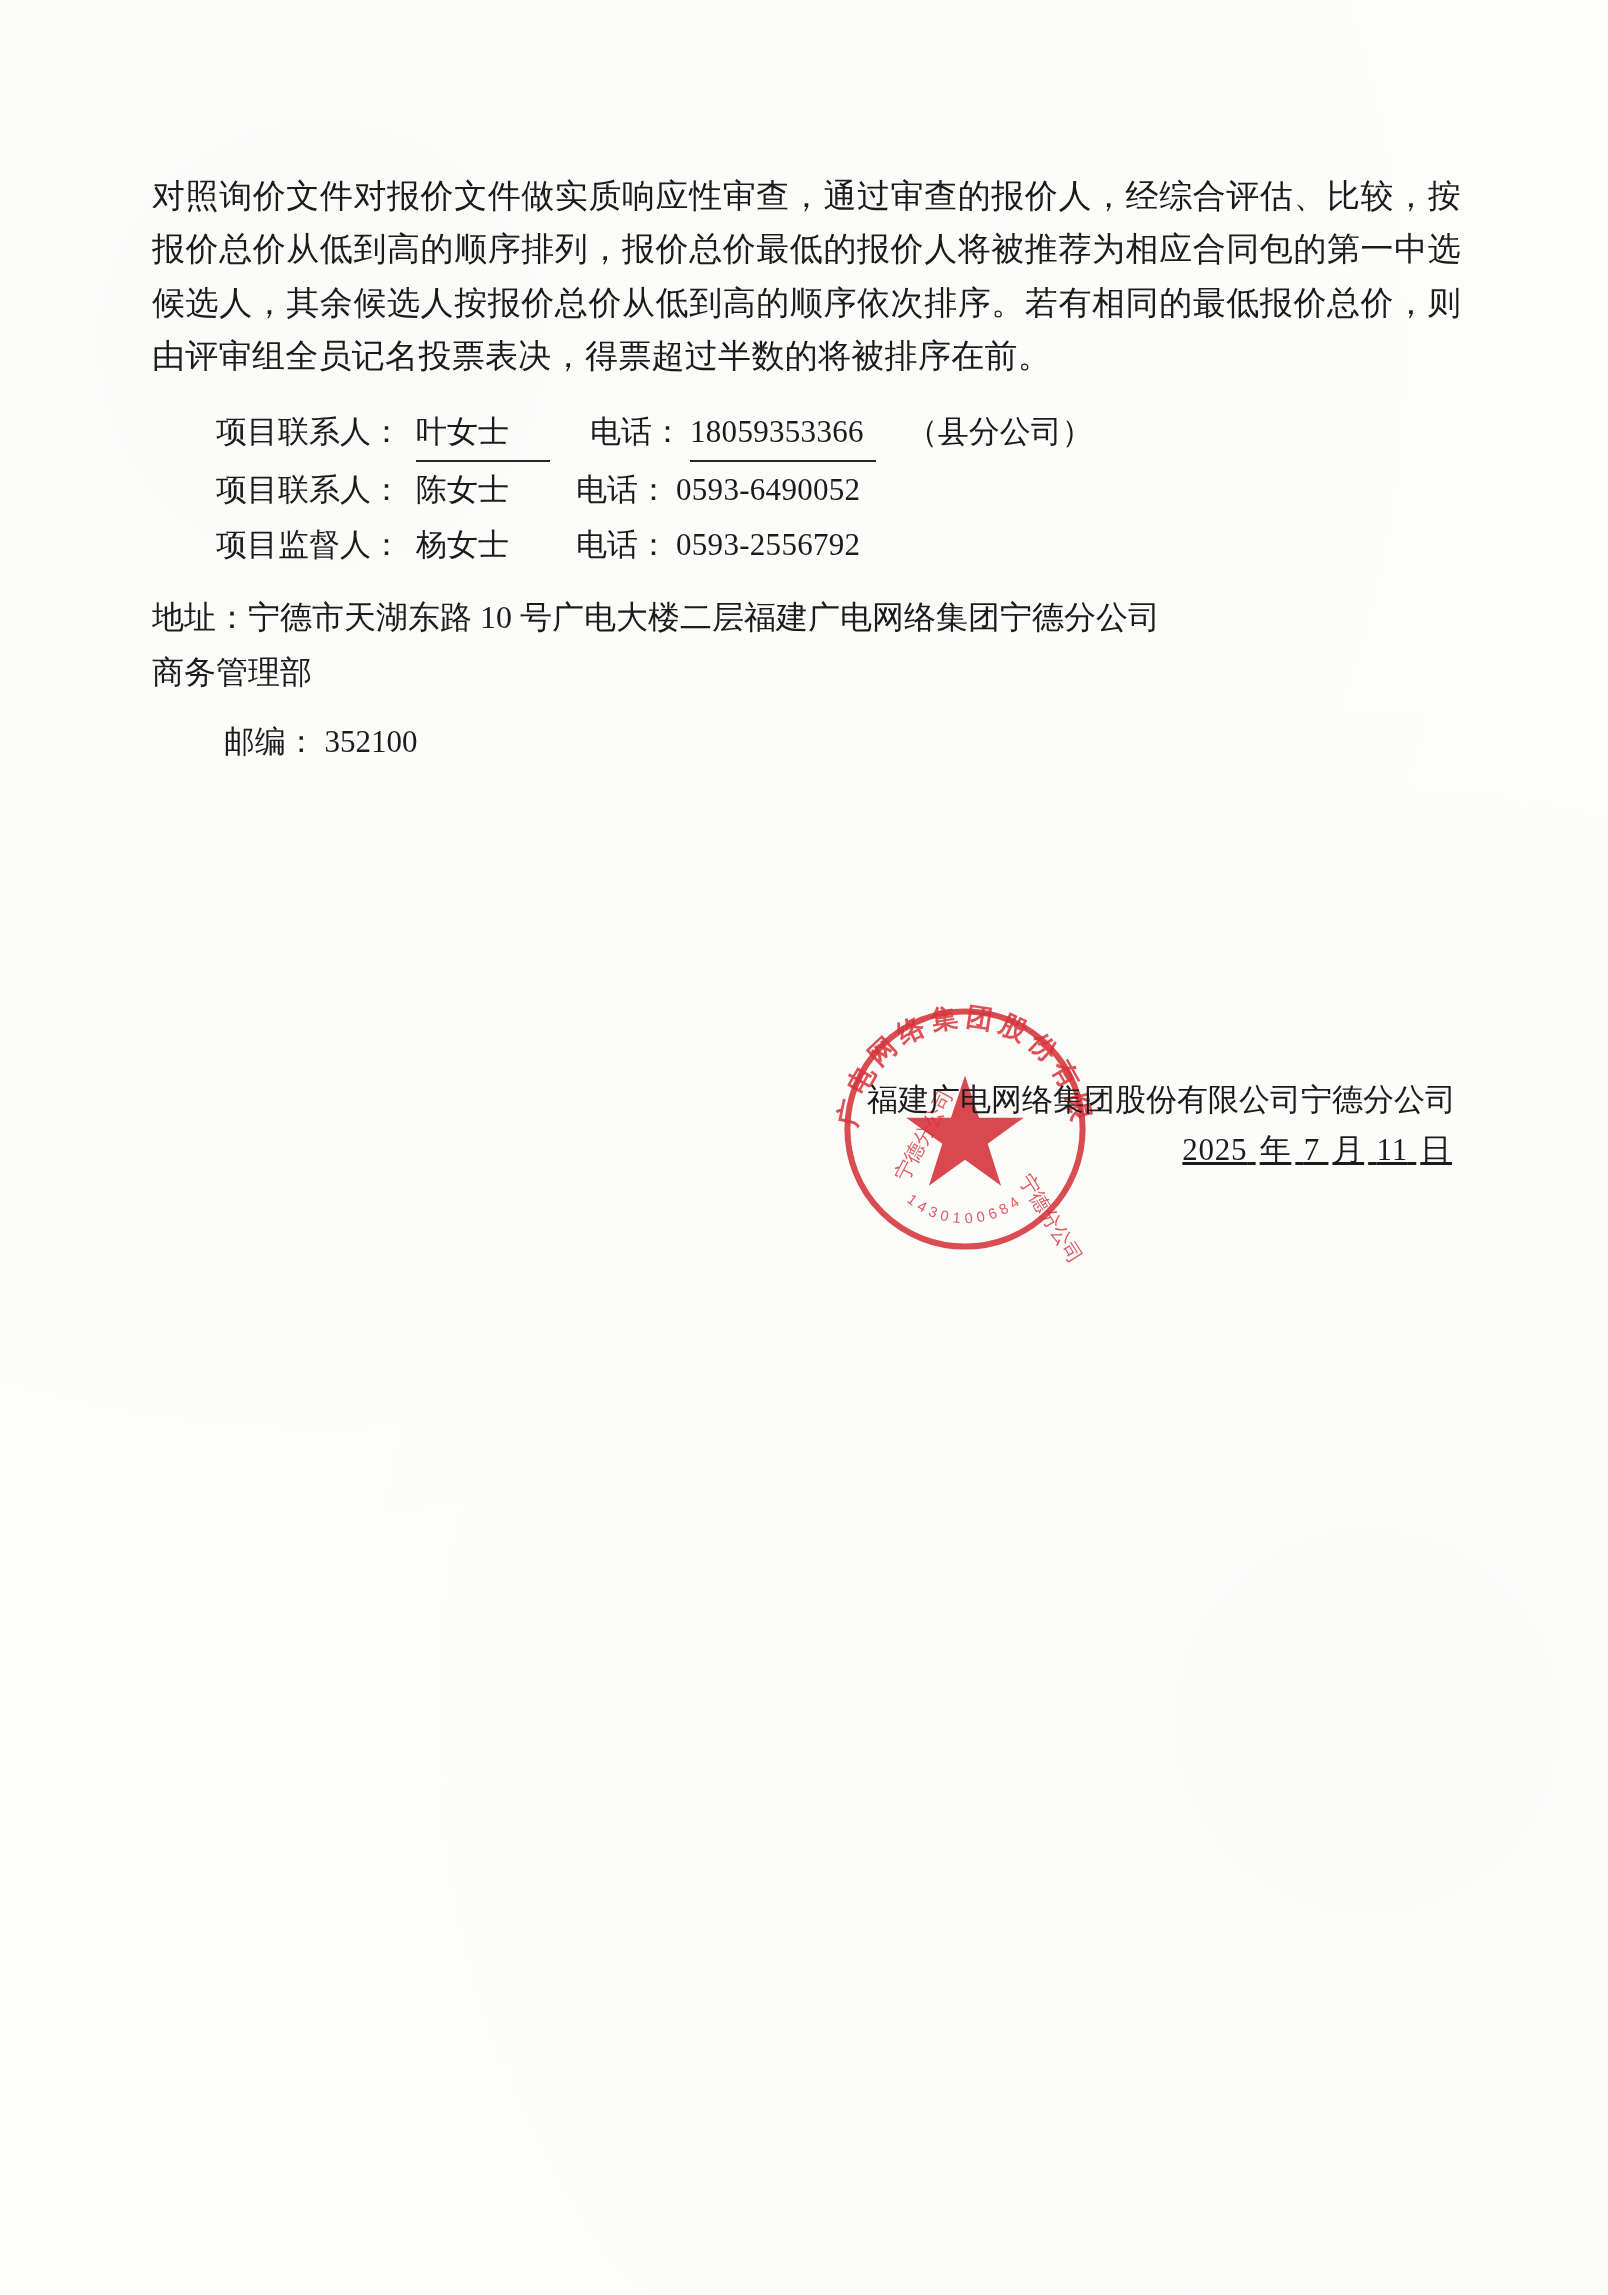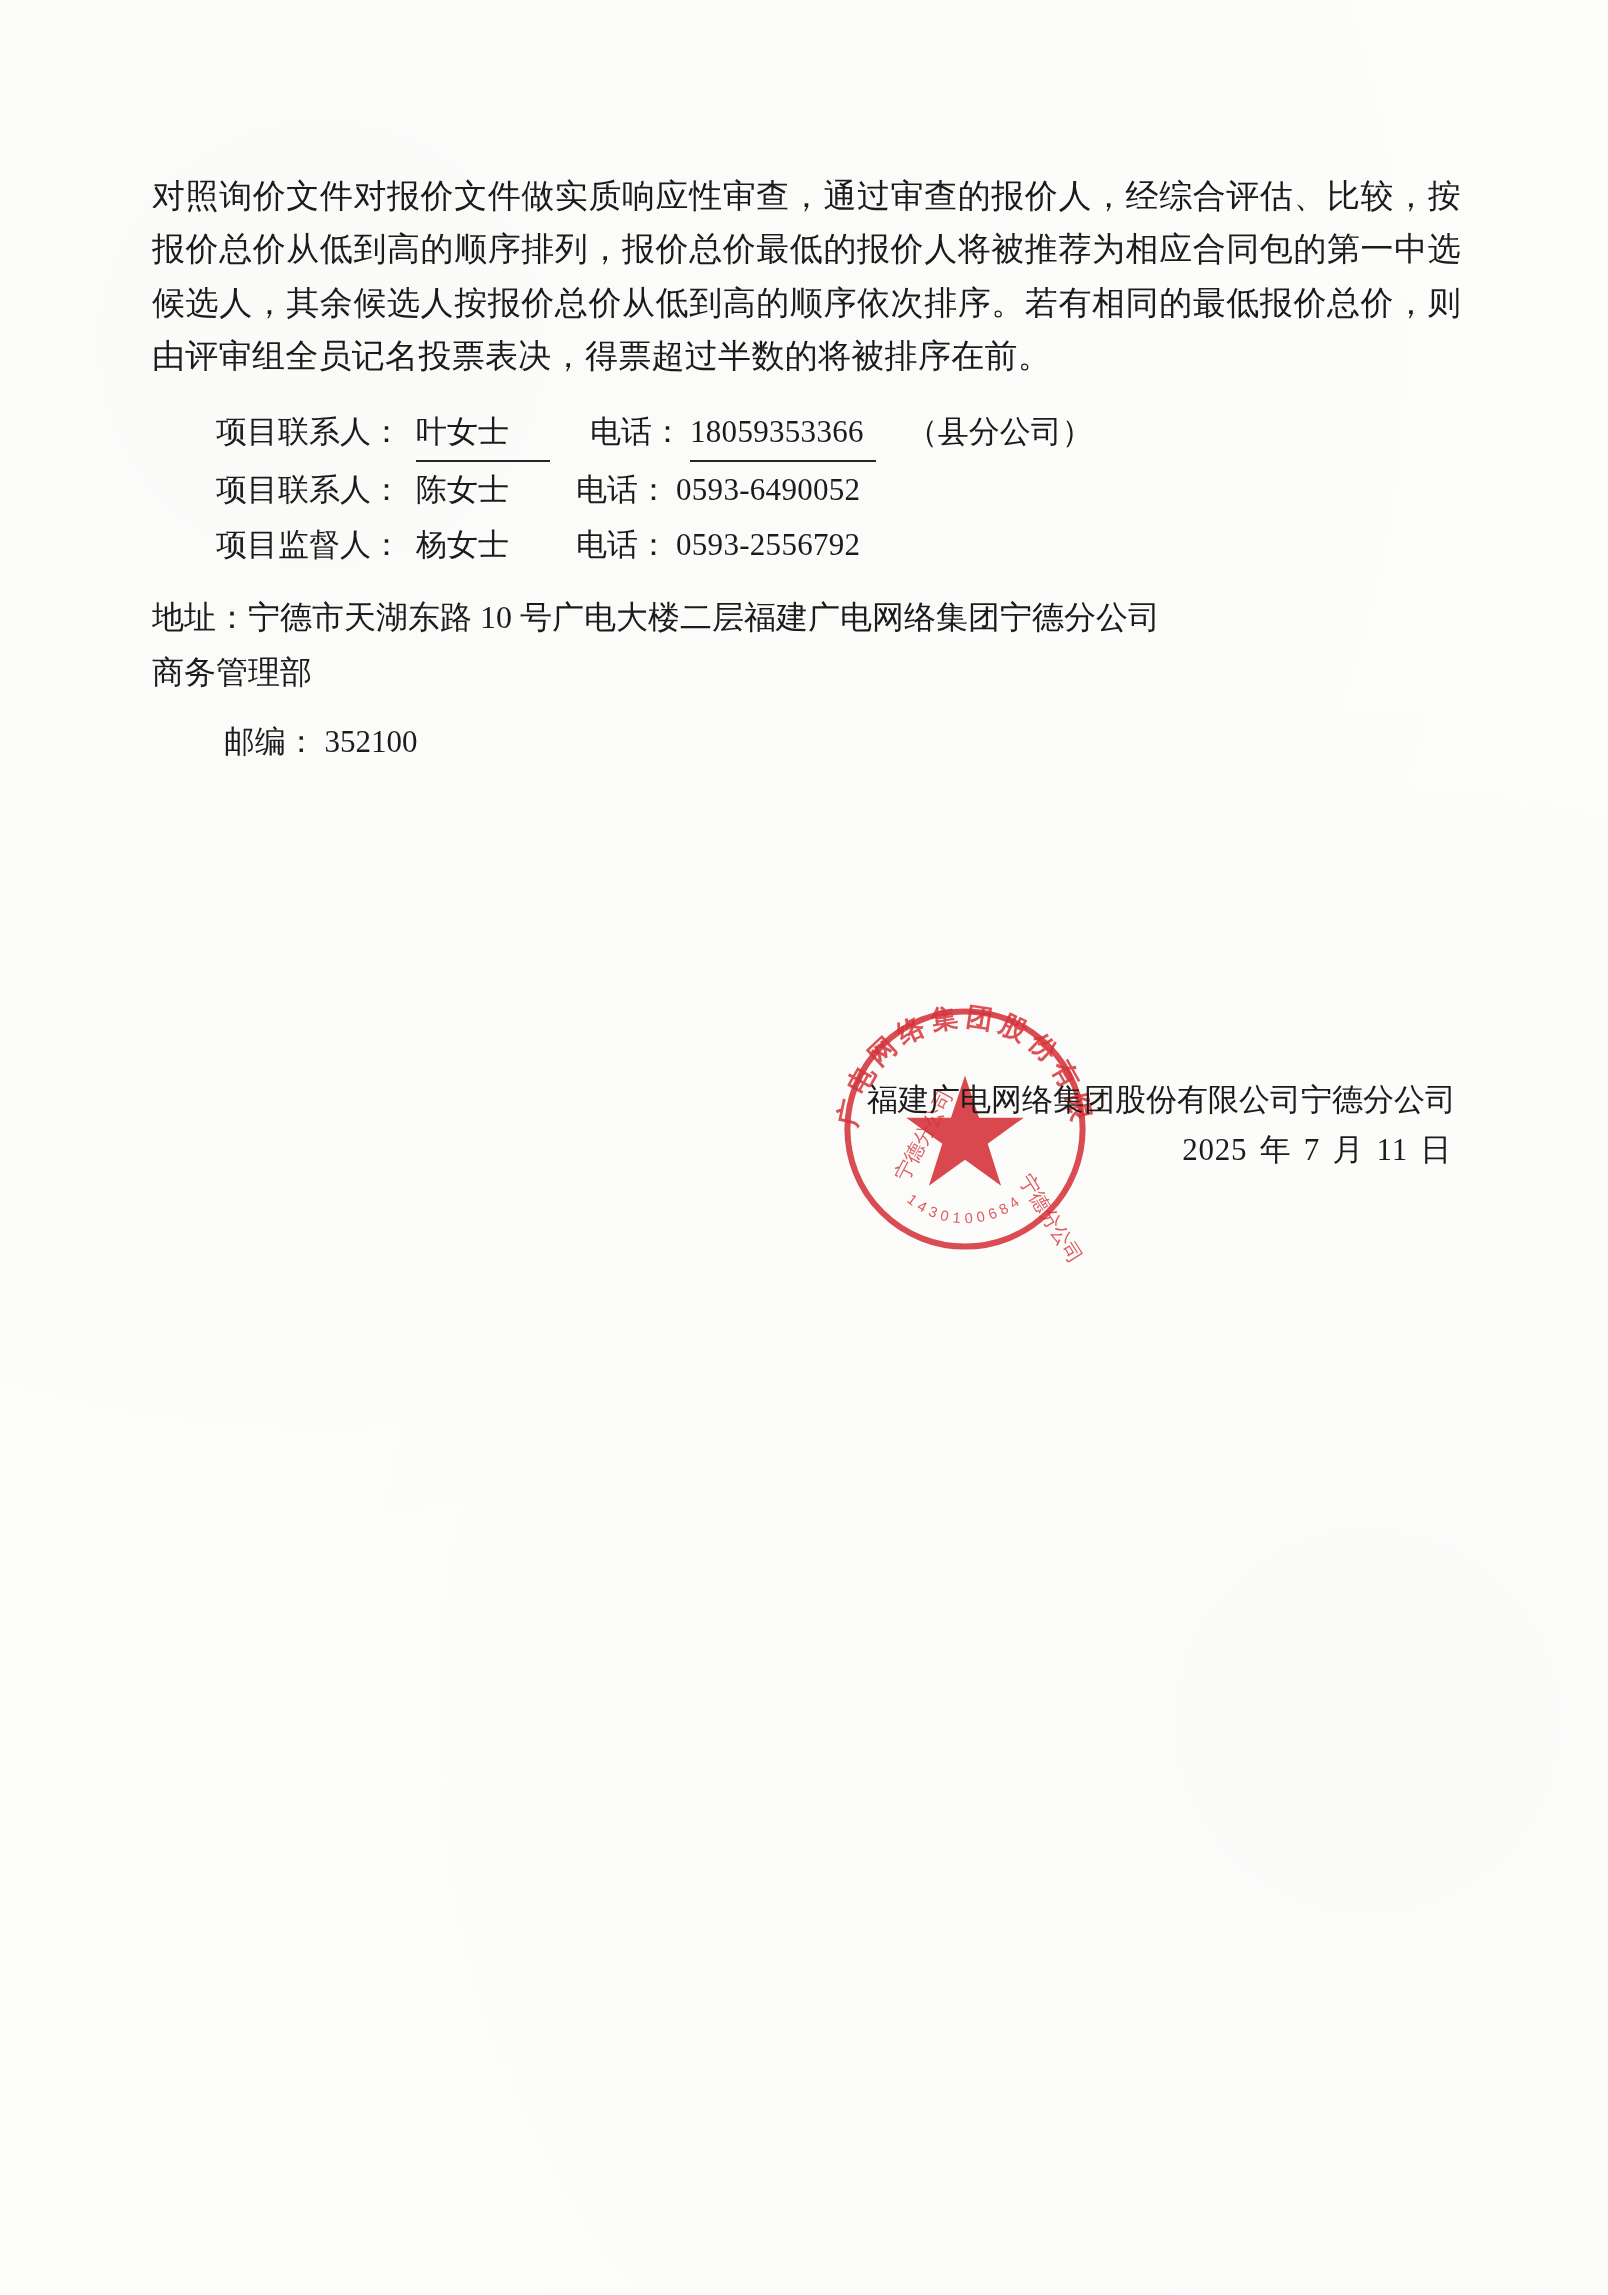--- a/index.html
+++ b/index.html
@@ -128,20 +128,21 @@
     width: 801px;
     text-align: right;
     font-size: 31px;
     line-height: 1.6;
     color: #1b1b1b;
     z-index: 3;
   }
   .sign-date {
     margin-left: 154px;
     letter-spacing: 0.7px;
+    text-decoration: underline;
   }
   .sign-date .n { margin: 0 4px; }
 
   
   .seal {
     position: absolute;
     left: 818px;
     top: 982px;
     width: 294px;
     height: 294px;

